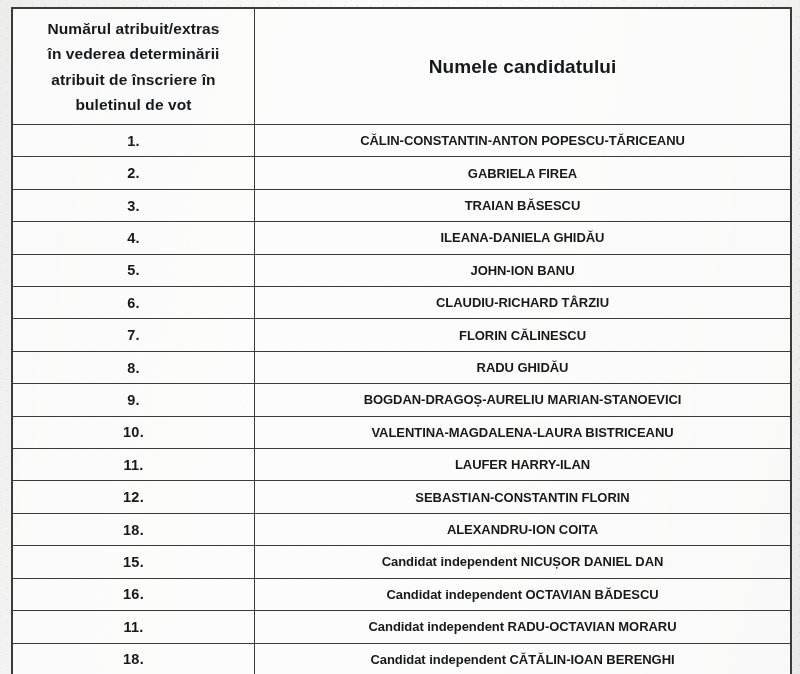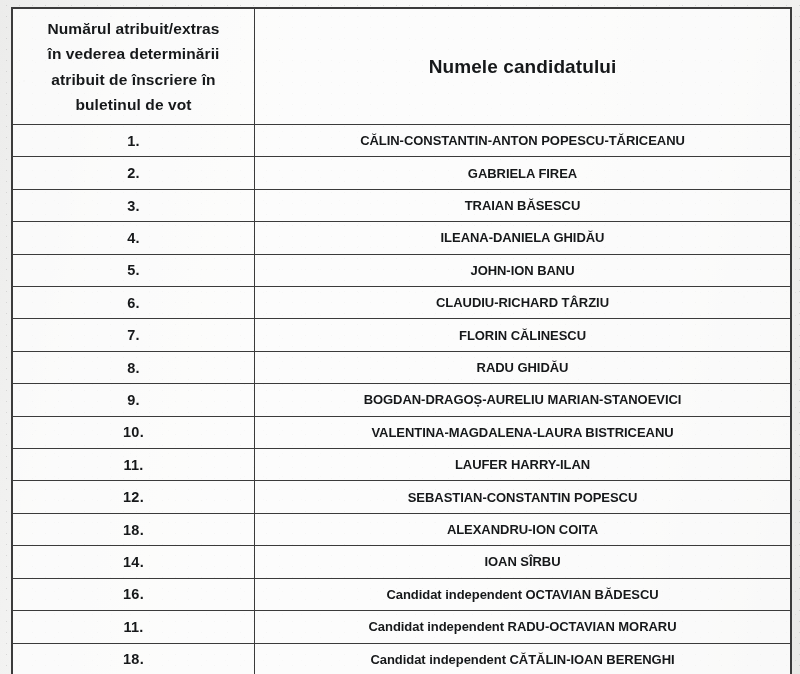--- a/index.html
+++ b/index.html
@@ -184,29 +184,29 @@
       <tr>
         <td class="cell-number">10.</td>
         <td class="cell-name">VALENTINA-MAGDALENA-LAURA BISTRICEANU</td>
       </tr>
       <tr>
         <td class="cell-number">11.</td>
         <td class="cell-name">LAUFER HARRY-ILAN</td>
       </tr>
       <tr>
         <td class="cell-number">12.</td>
-        <td class="cell-name">SEBASTIAN-CONSTANTIN POPESCU</td>
+        <td class="cell-name">SEBASTIAN-CONSTANTIN FLORIN</td>
       </tr>
       <tr>
         <td class="cell-number">18.</td>
         <td class="cell-name">ALEXANDRU-ION COITA</td>
       </tr>
       <tr>
-        <td class="cell-number">14.</td>
-        <td class="cell-name">IOAN SÎRBU</td>
+        <td class="cell-number">15.</td>
+        <td class="cell-name">Candidat independent NICUȘOR DANIEL DAN</td>
       </tr>
       <tr>
         <td class="cell-number">16.</td>
         <td class="cell-name">Candidat independent OCTAVIAN BĂDESCU</td>
       </tr>
       <tr>
         <td class="cell-number">11.</td>
         <td class="cell-name">Candidat independent RADU-OCTAVIAN MORARU</td>
       </tr>
       <tr>

